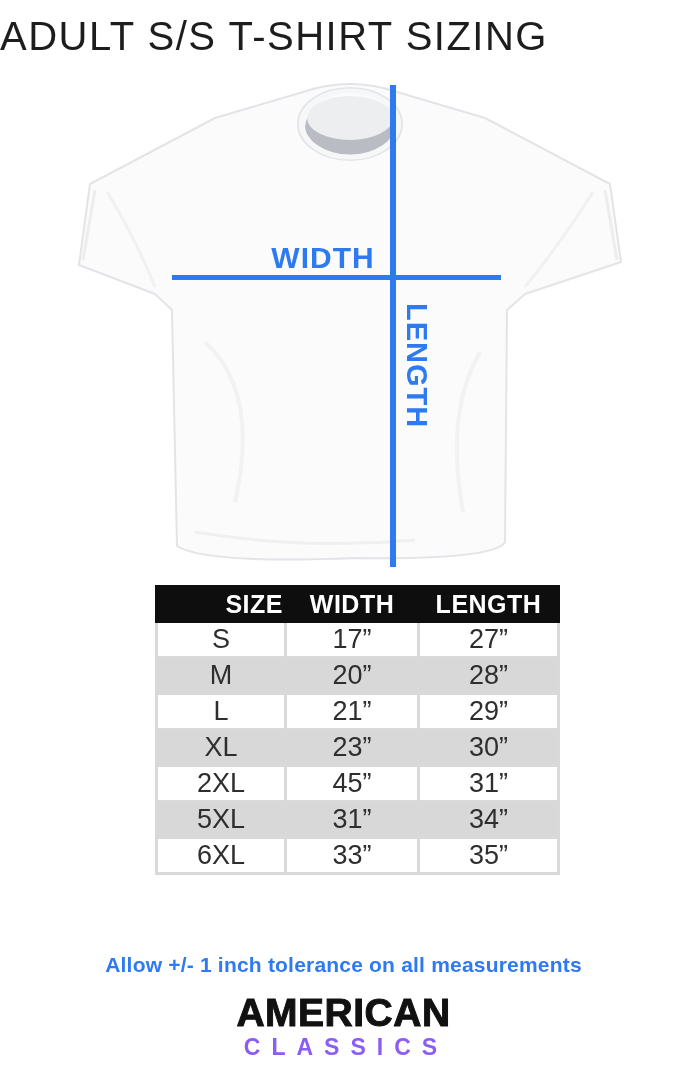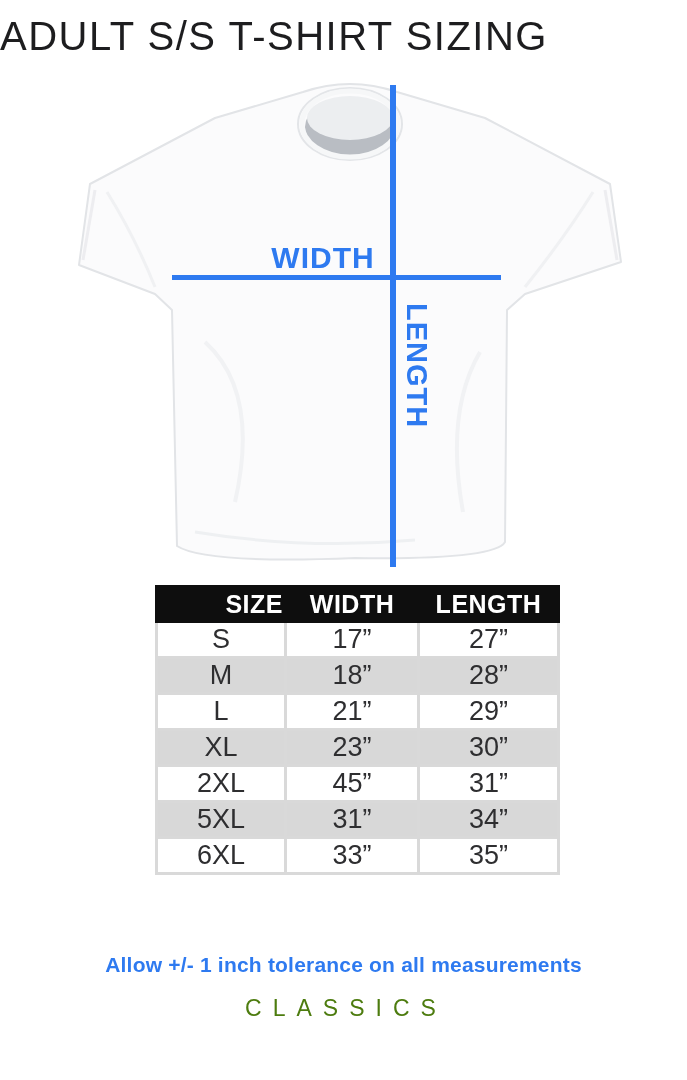--- a/index.html
+++ b/index.html
@@ -33,21 +33,21 @@
   .tolerance-note{
     position:absolute;top:953px;left:0;right:0;text-align:center;
     color:#2e7af0;font-size:21px;font-weight:700;letter-spacing:0.2px;
   }
   .brand{position:absolute;top:993px;left:0;right:0;text-align:center;}
   .brand-name{
     font-size:39px;font-weight:800;color:#111111;line-height:1;
     letter-spacing:0.5px;-webkit-text-stroke:1px #111111;
   }
   .brand-sub{
-    font-size:23px;font-weight:400;color:#4d7c0f;line-height:1;
+    font-size:23px;font-weight:700;color:#8b5cf6;line-height:1;
     letter-spacing:11px;padding-left:5px;margin-top:4px;
   }
 </style>
 </head>
 <body>
 
 <div class="page-title">ADULT S/S T-SHIRT SIZING</div>
 
 <svg class="shirt-svg" width="580" height="505" viewBox="0 0 580 505" xmlns="http://www.w3.org/2000/svg">
 
@@ -99,21 +99,21 @@
     </tr>
   </thead>
   <tbody>
     <tr>
       <td>S</td>
       <td>17”</td>
       <td>27”</td>
     </tr>
     <tr class="alt">
       <td>M</td>
-      <td>18”</td>
+      <td>20”</td>
       <td>28”</td>
     </tr>
     <tr>
       <td>L</td>
       <td>21”</td>
       <td>29”</td>
     </tr>
     <tr class="alt">
       <td>XL</td>
       <td>23”</td>
@@ -133,14 +133,15 @@
       <td>6XL</td>
       <td>33”</td>
       <td>35”</td>
     </tr>
   </tbody>
 </table>
 
 <div class="tolerance-note">Allow +/- 1 inch tolerance on all measurements</div>
 
 <div class="brand">
+  <div class="brand-name">AMERICAN</div>
   <div class="brand-sub">CLASSICS</div>
 </div>
 
 </body></html>

